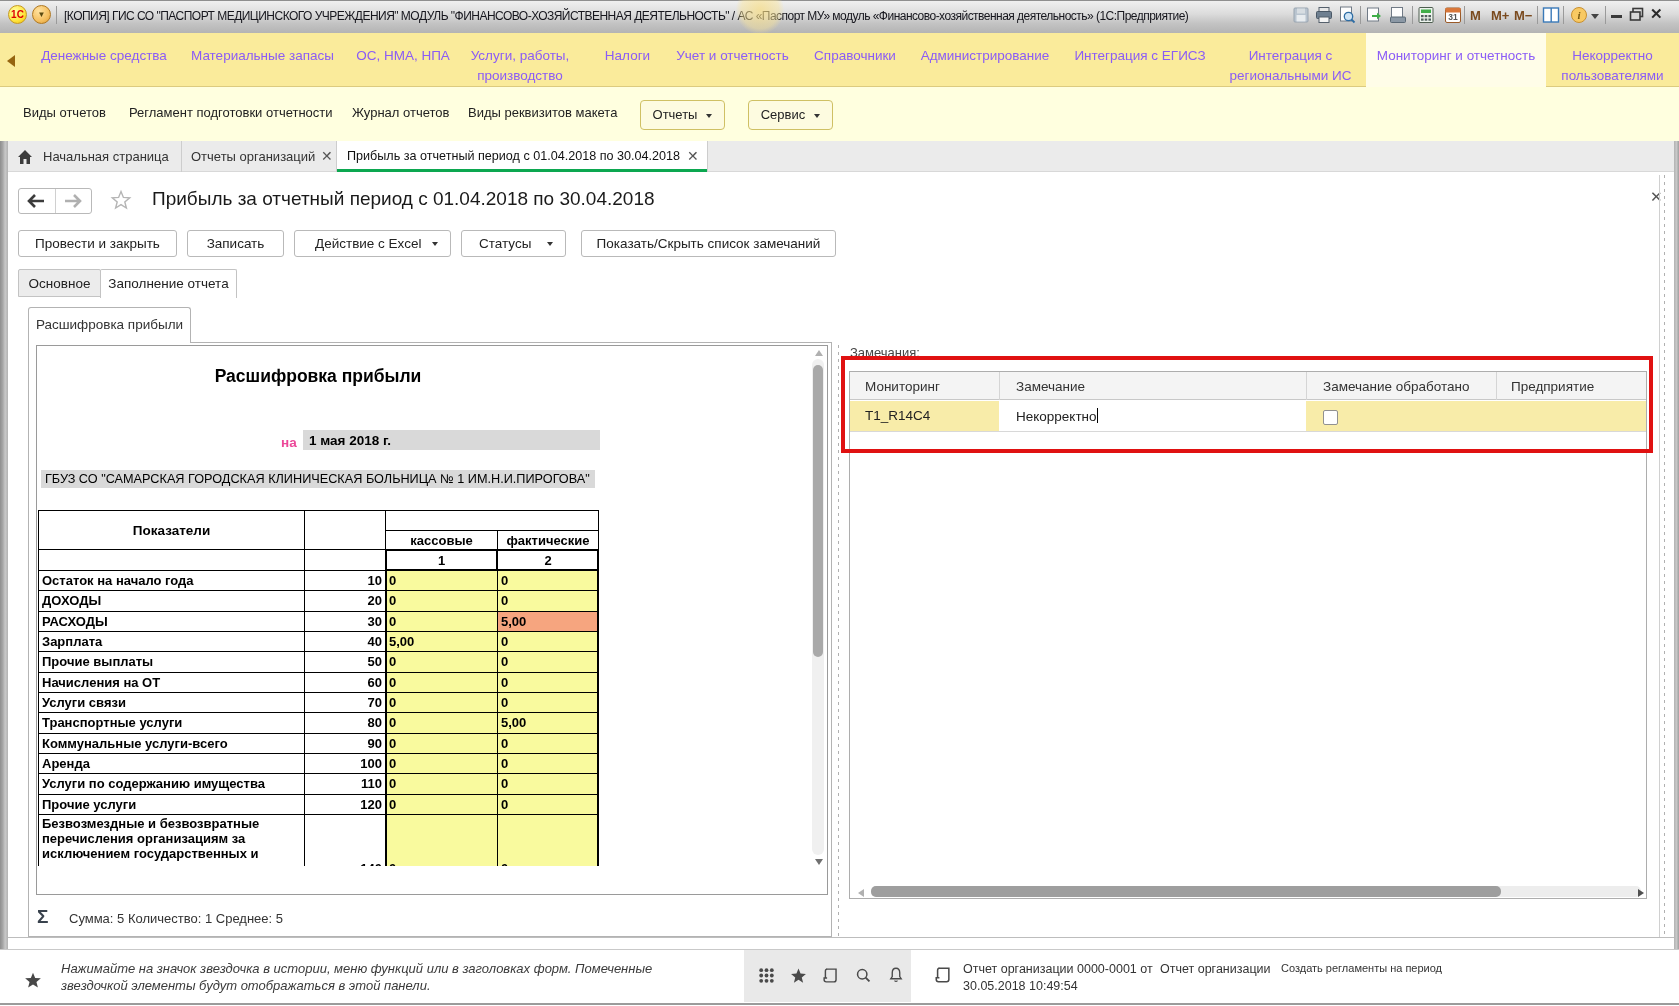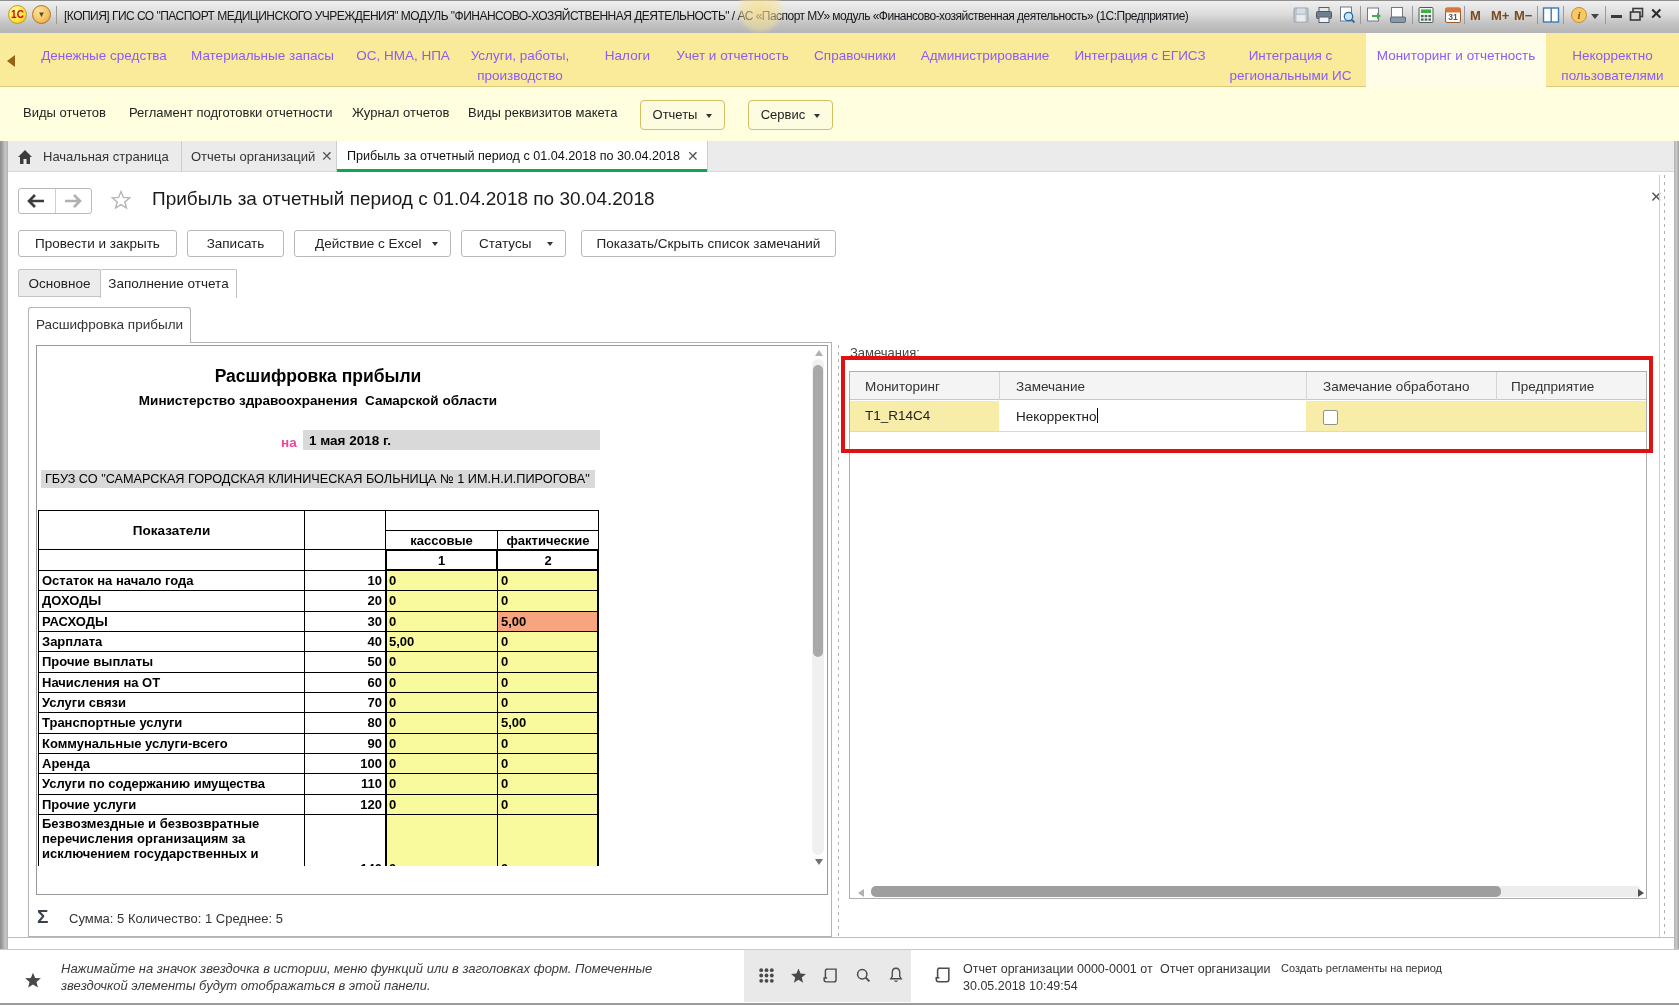--- a/index.html
+++ b/index.html
@@ -242,21 +242,20 @@
   <div class="abs cmdbtn" style="left:581px; width:255px;">Показать/Скрыть список замечаний</div>
 
   <div class="abs pagetab" style="left:18px; width:83px; background:#ececec;">Основное</div>
   <div class="abs pagetab" style="left:100px; width:137px; height:29px; background:#fff; border-bottom:none; z-index:2;">Заполнение отчета</div>
 
   <div id="grpbox" class="abs"></div>
   <div id="grptab" class="abs">Расшифровка прибыли</div>
   <div id="paperbox" class="abs"></div>
   <div id="paperclip" class="abs">
     <div class="abs" style="left:0; top:19px; width:560px; text-align:center; font-size:17.5px; font-weight:bold; color:#000;">Расшифровка прибыли</div>
-    <div class="abs" style="left:0; top:46px; width:560px; text-align:center; font-size:13.5px; font-weight:bold; color:#000;">Министерство здравоохранения&nbsp; Самарской области</div>
     <div class="abs" style="left:243px; top:88px; font-size:13.5px; font-weight:bold; color:#ec4899;">на</div>
     <div class="abs" style="left:265px; top:83px; width:297px; height:20px; background:#d9d9d9;"></div>
     <div class="abs" style="left:271px; top:86px; font-size:13.5px; font-weight:bold; color:#000;">1 мая 2018 г.</div>
     <div class="abs" style="left:3px; top:123px; width:554px; height:18px; background:#d9d9d9;"></div>
     <div class="abs" style="left:7px; top:125px; font-size:12.7px; color:#000;">ГБУЗ СО "САМАРСКАЯ ГОРОДСКАЯ КЛИНИЧЕСКАЯ БОЛЬНИЦА № 1 ИМ.Н.И.ПИРОГОВА"</div>
     <table id="rpt" class="abs" style="left:0; top:163px;">
       <colgroup>
           <col style="width:266px">
           <col style="width:81px">
           <col style="width:112px">

